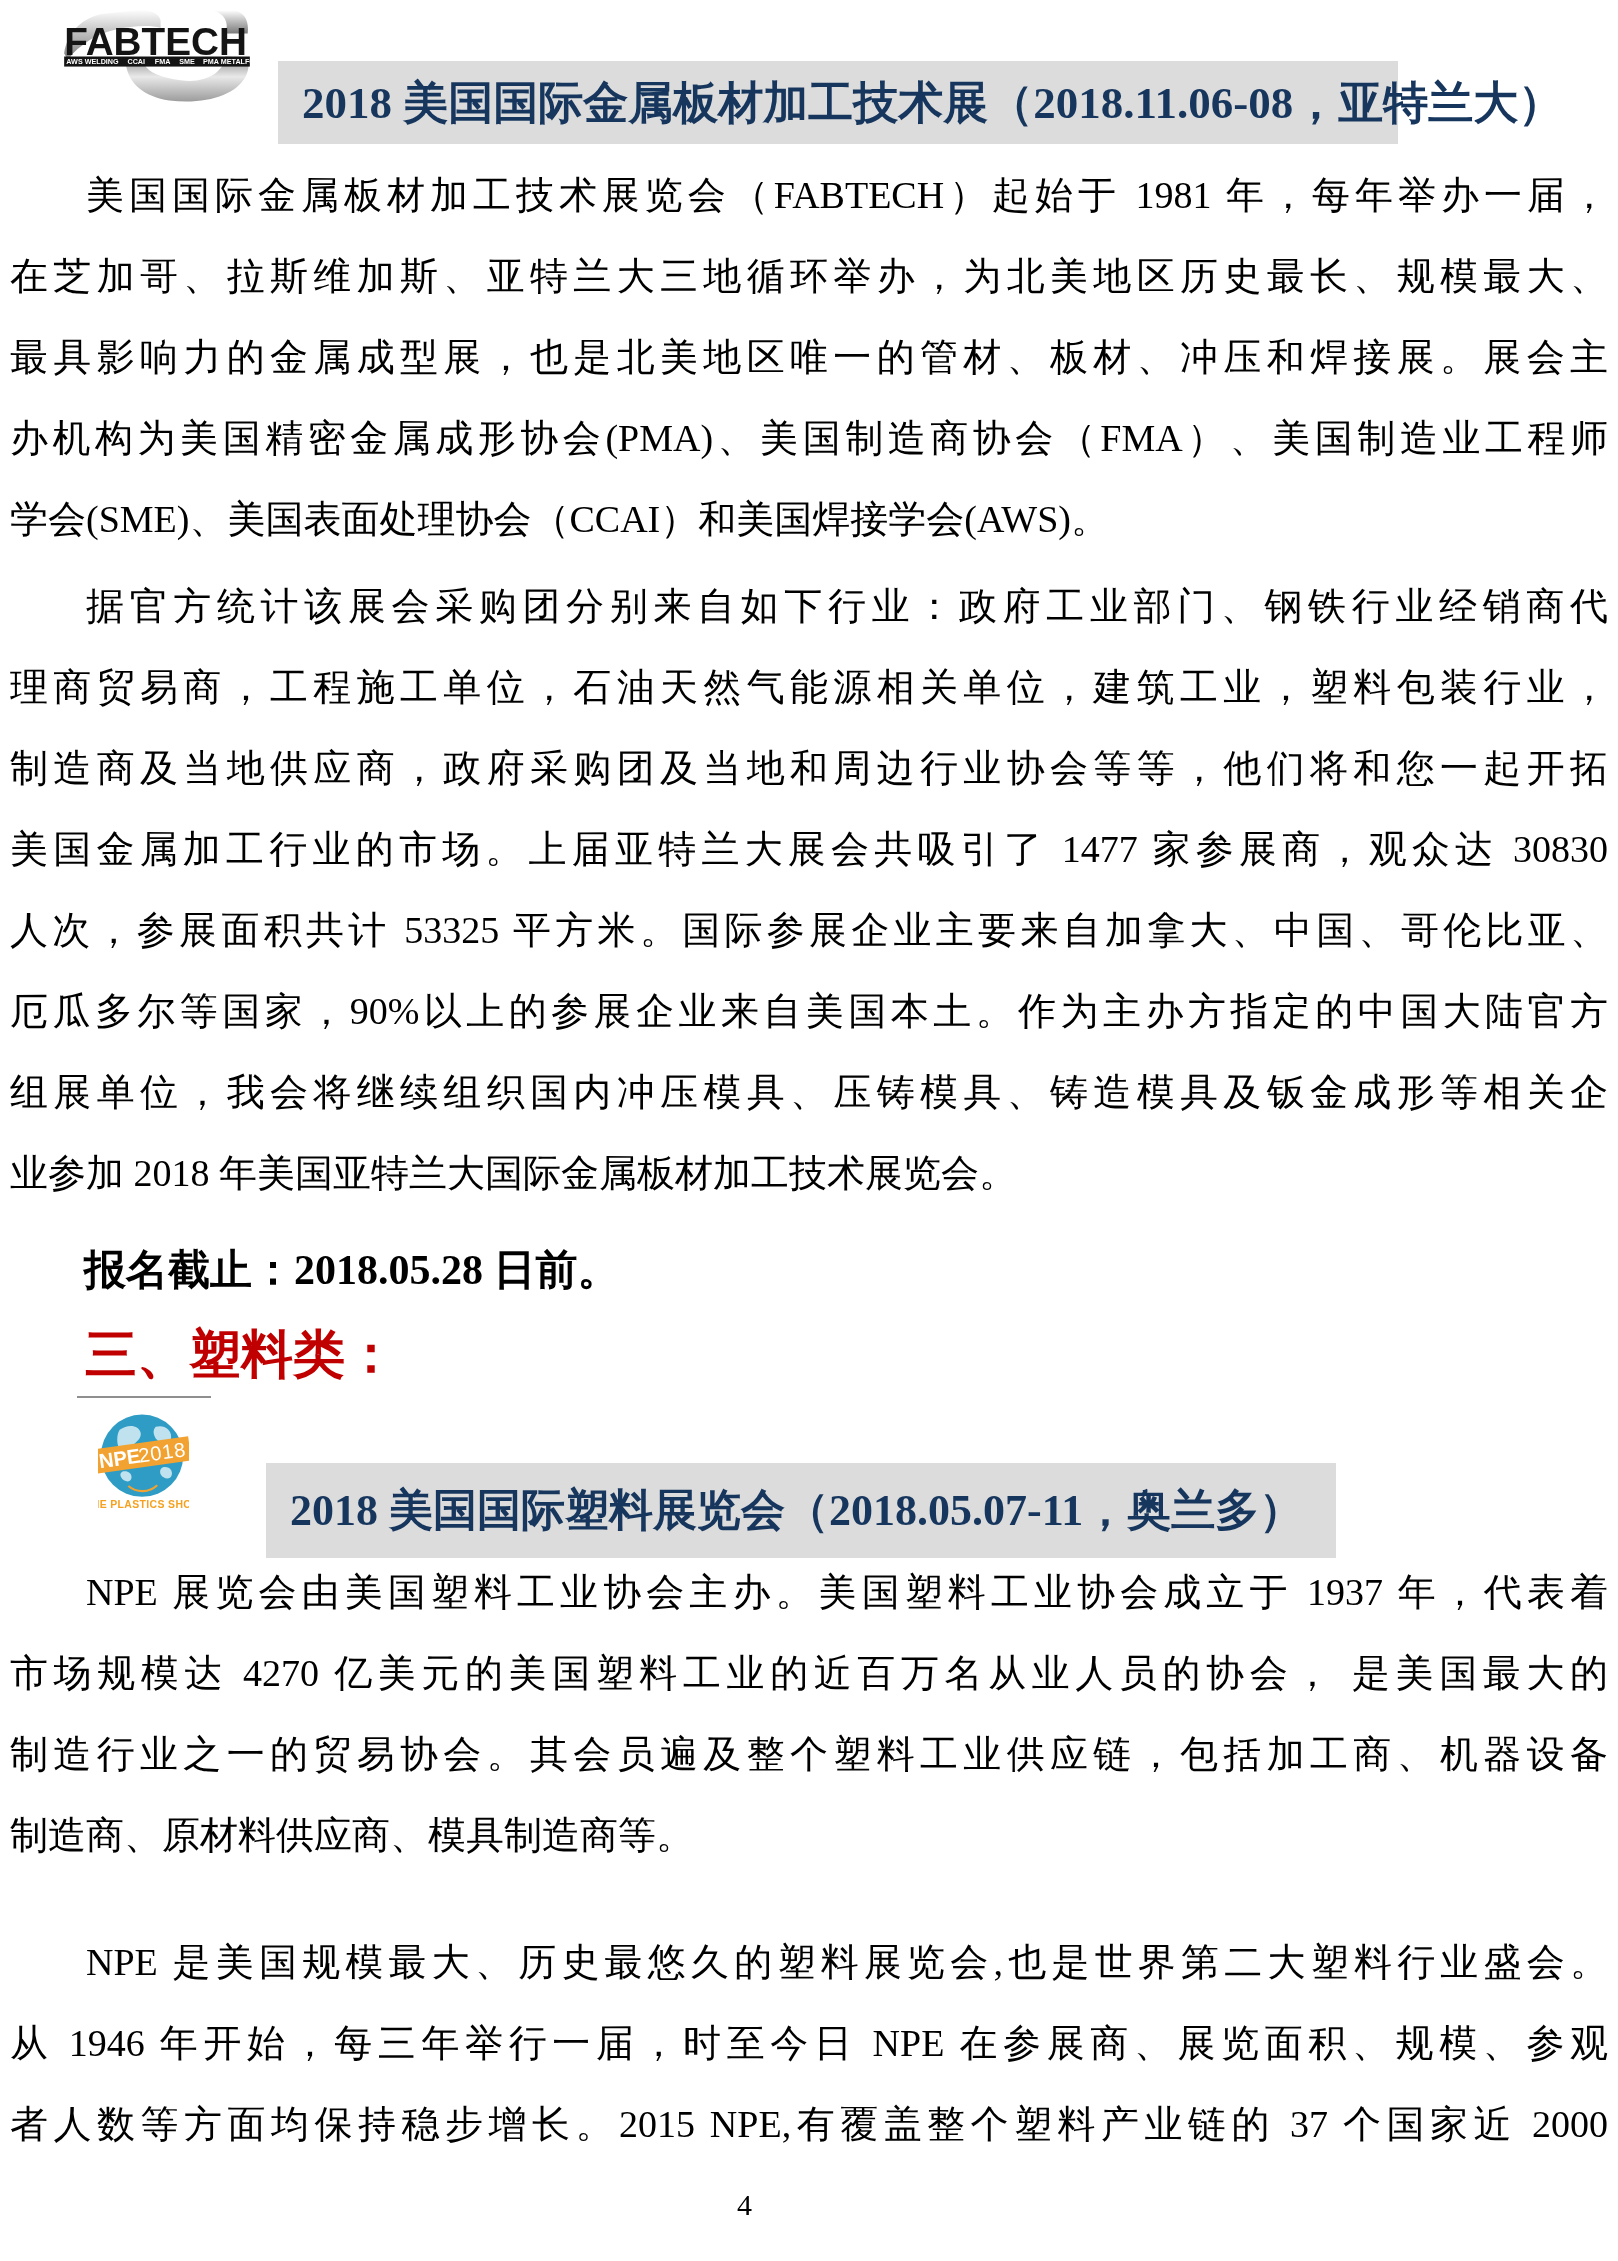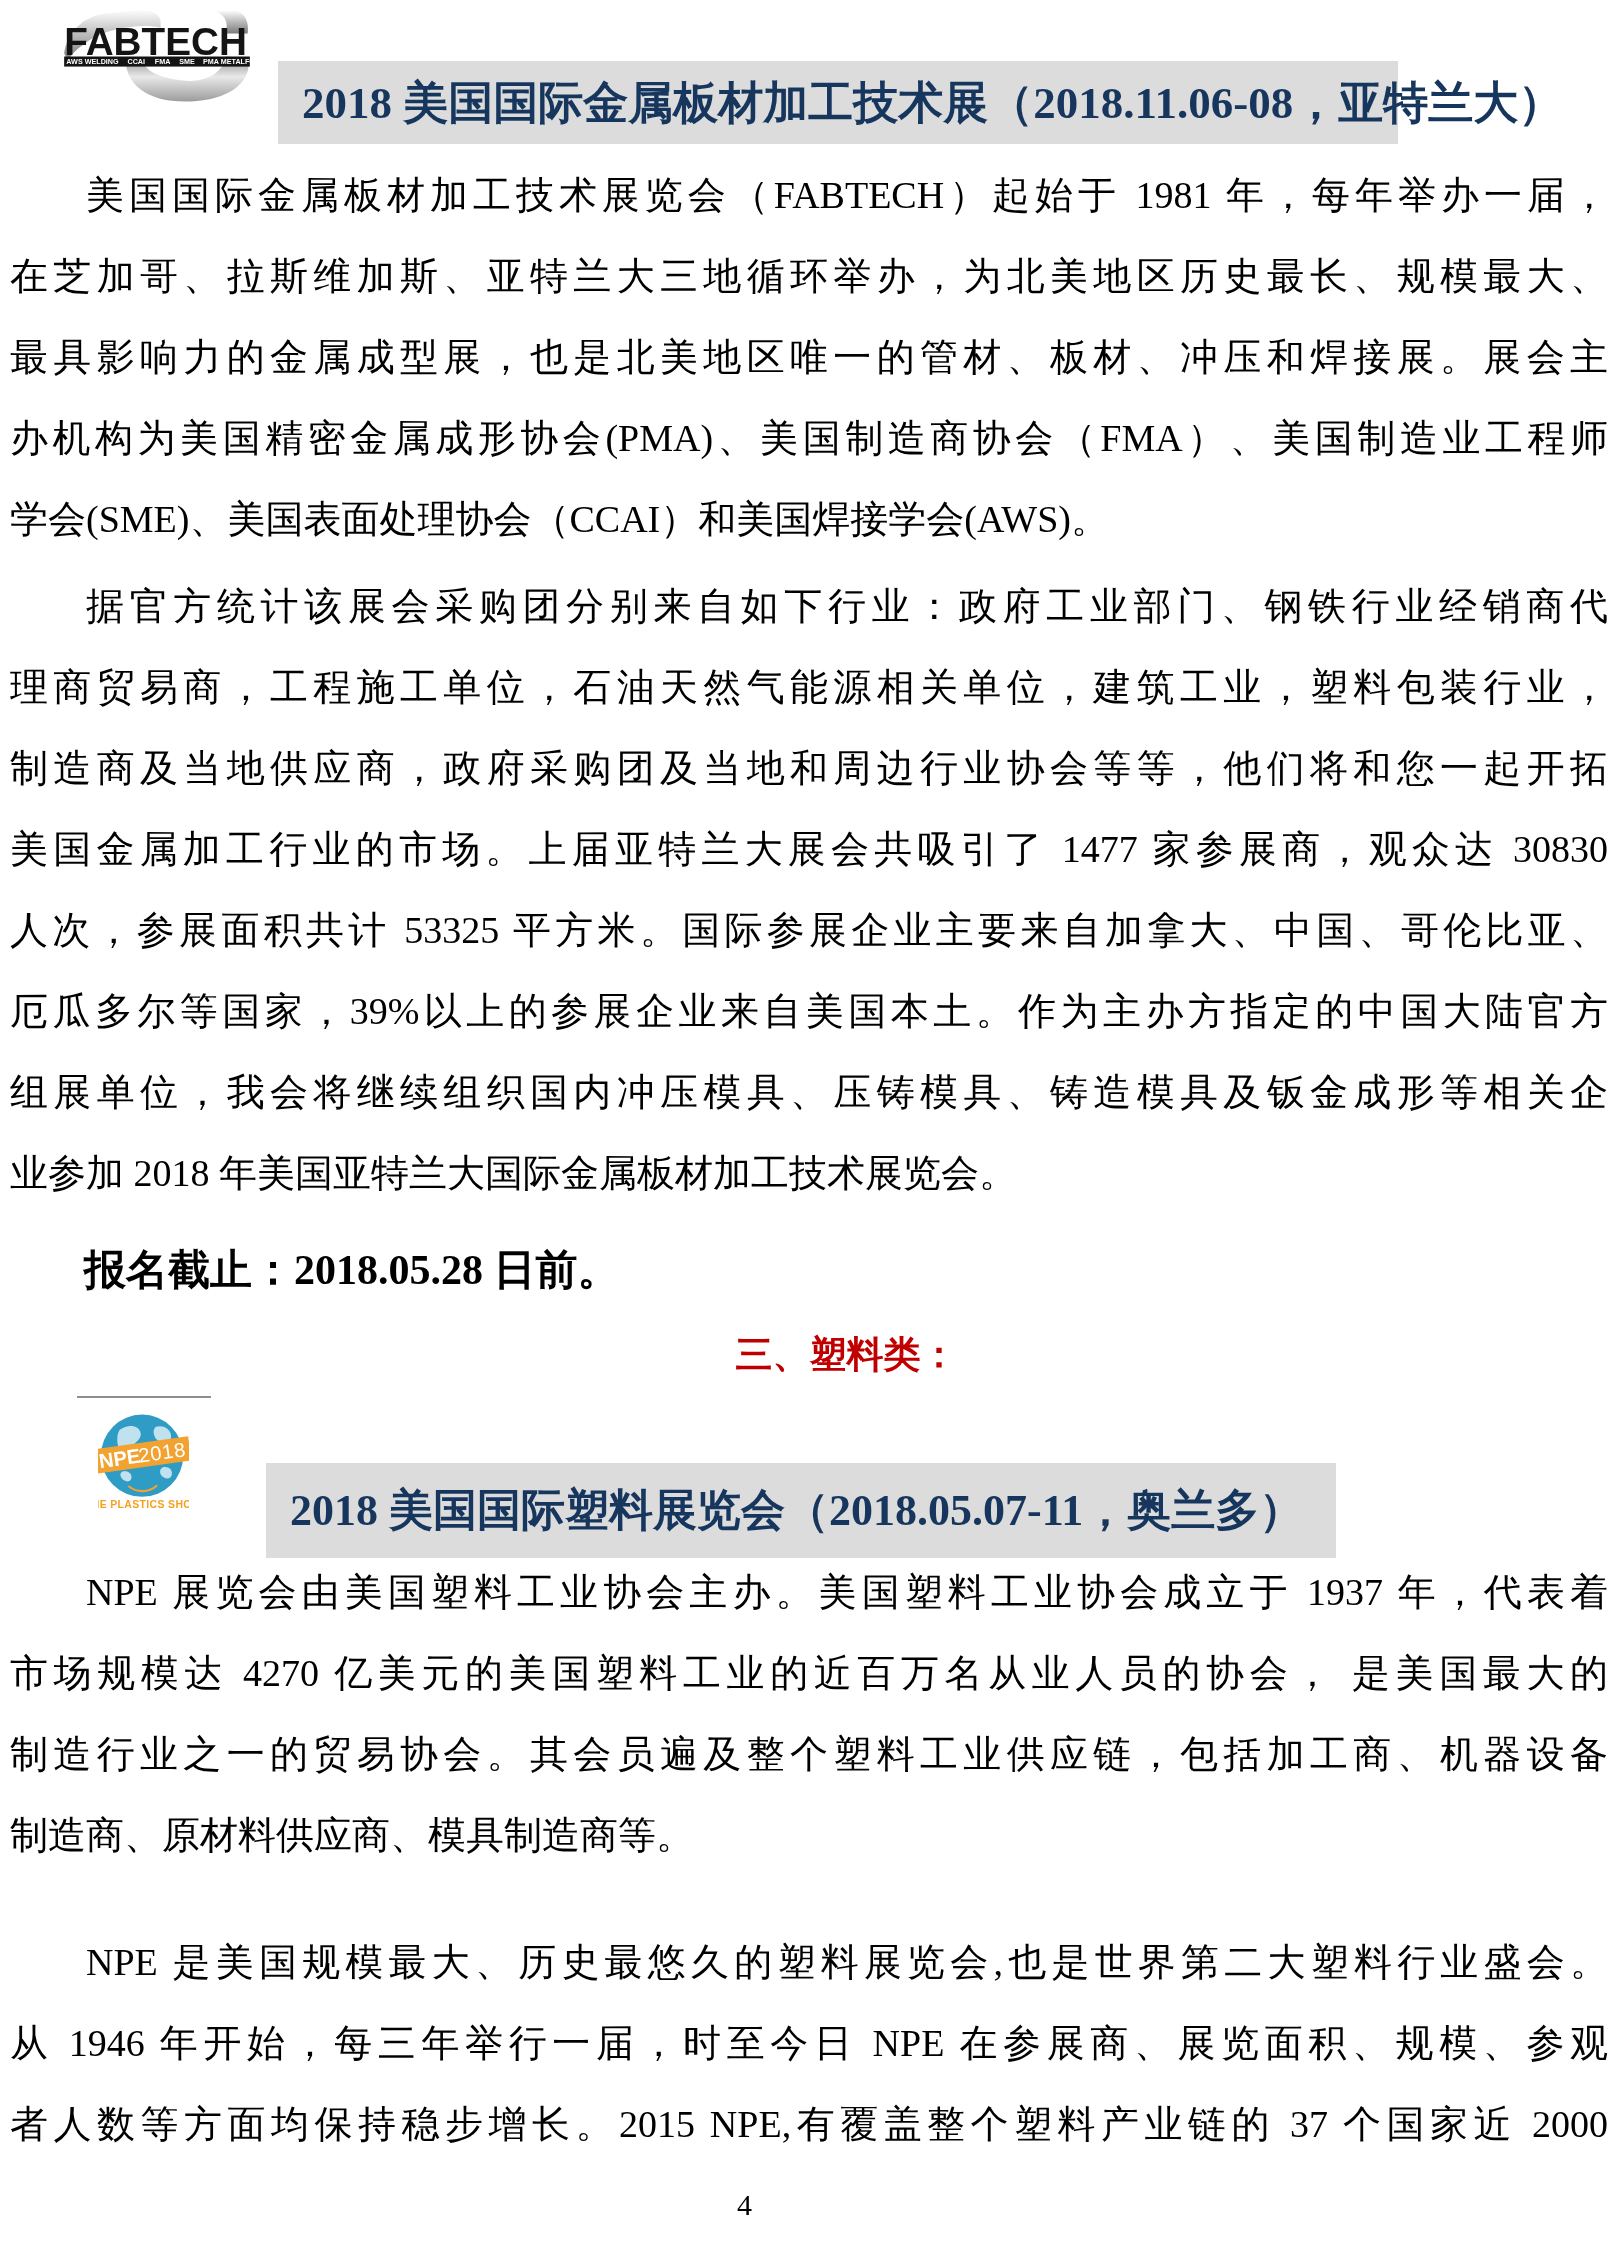--- a/index.html
+++ b/index.html
@@ -33,21 +33,21 @@
   .tline { text-align:justify; text-align-last:justify; }
   .tline.first { text-indent:2em; }
   .tline.last  { text-align-last:left; }
 
   .deadline {
     margin-top:16px; line-height:81px;
     font-size:42px; font-weight:bold; text-indent:74px; white-space:nowrap;
   }
   .red-heading {
     margin-top:2.9px; line-height:81px;
-    font-size:37px; font-weight:bold; color:#C00000; text-indent:75px; white-space:nowrap;text-align:center;
+    font-size:52px; font-weight:bold; color:#C00000; text-indent:75px; white-space:nowrap;
   }
 
   
   .npe-divider { position:absolute; left:77px; top:1396px; width:134px; height:2.2px; background:#8f8f8f; }
   .npe { position:absolute; left:98px; top:1411px; width:91px; height:101px; }
 
   
   .pagenum {
     position:absolute; top:2188px; left:0; width:1489px;
     text-align:center; font-size:30px; color:#000;
@@ -94,21 +94,21 @@
         <div class="tline">最具影响力的金属成型展，也是北美地区唯一的管材、板材、冲压和焊接展。展会主</div>
         <div class="tline">办机构为美国精密金属成形协会(PMA)、美国制造商协会（FMA）、美国制造业工程师</div>
         <div class="tline last">学会(SME)、美国表面处理协会（CCAI）和美国焊接学会(AWS)。</div>
       </div>
     <div class="para">
         <div class="tline first">据官方统计该展会采购团分别来自如下行业：政府工业部门、钢铁行业经销商代</div>
         <div class="tline">理商贸易商，工程施工单位，石油天然气能源相关单位，建筑工业，塑料包装行业，</div>
         <div class="tline">制造商及当地供应商，政府采购团及当地和周边行业协会等等，他们将和您一起开拓</div>
         <div class="tline">美国金属加工行业的市场。上届亚特兰大展会共吸引了 1477 家参展商，观众达 30830</div>
         <div class="tline">人次，参展面积共计 53325 平方米。国际参展企业主要来自加拿大、中国、哥伦比亚、</div>
-        <div class="tline">厄瓜多尔等国家，39%以上的参展企业来自美国本土。作为主办方指定的中国大陆官方</div>
+        <div class="tline">厄瓜多尔等国家，90%以上的参展企业来自美国本土。作为主办方指定的中国大陆官方</div>
         <div class="tline">组展单位，我会将继续组织国内冲压模具、压铸模具、铸造模具及钣金成形等相关企</div>
         <div class="tline last">业参加 2018 年美国亚特兰大国际金属板材加工技术展览会。</div>
       </div>
     <div class="deadline">报名截止：2018.05.28 日前。</div>
     <div class="red-heading">三、塑料类：</div>
   </div>
 
   <div class="npe-divider"></div>
   <svg class="npe" viewBox="0 0 126 140" xmlns="http://www.w3.org/2000/svg">
     <circle cx="61" cy="62" r="57" fill="#2E9CC4"></circle>

